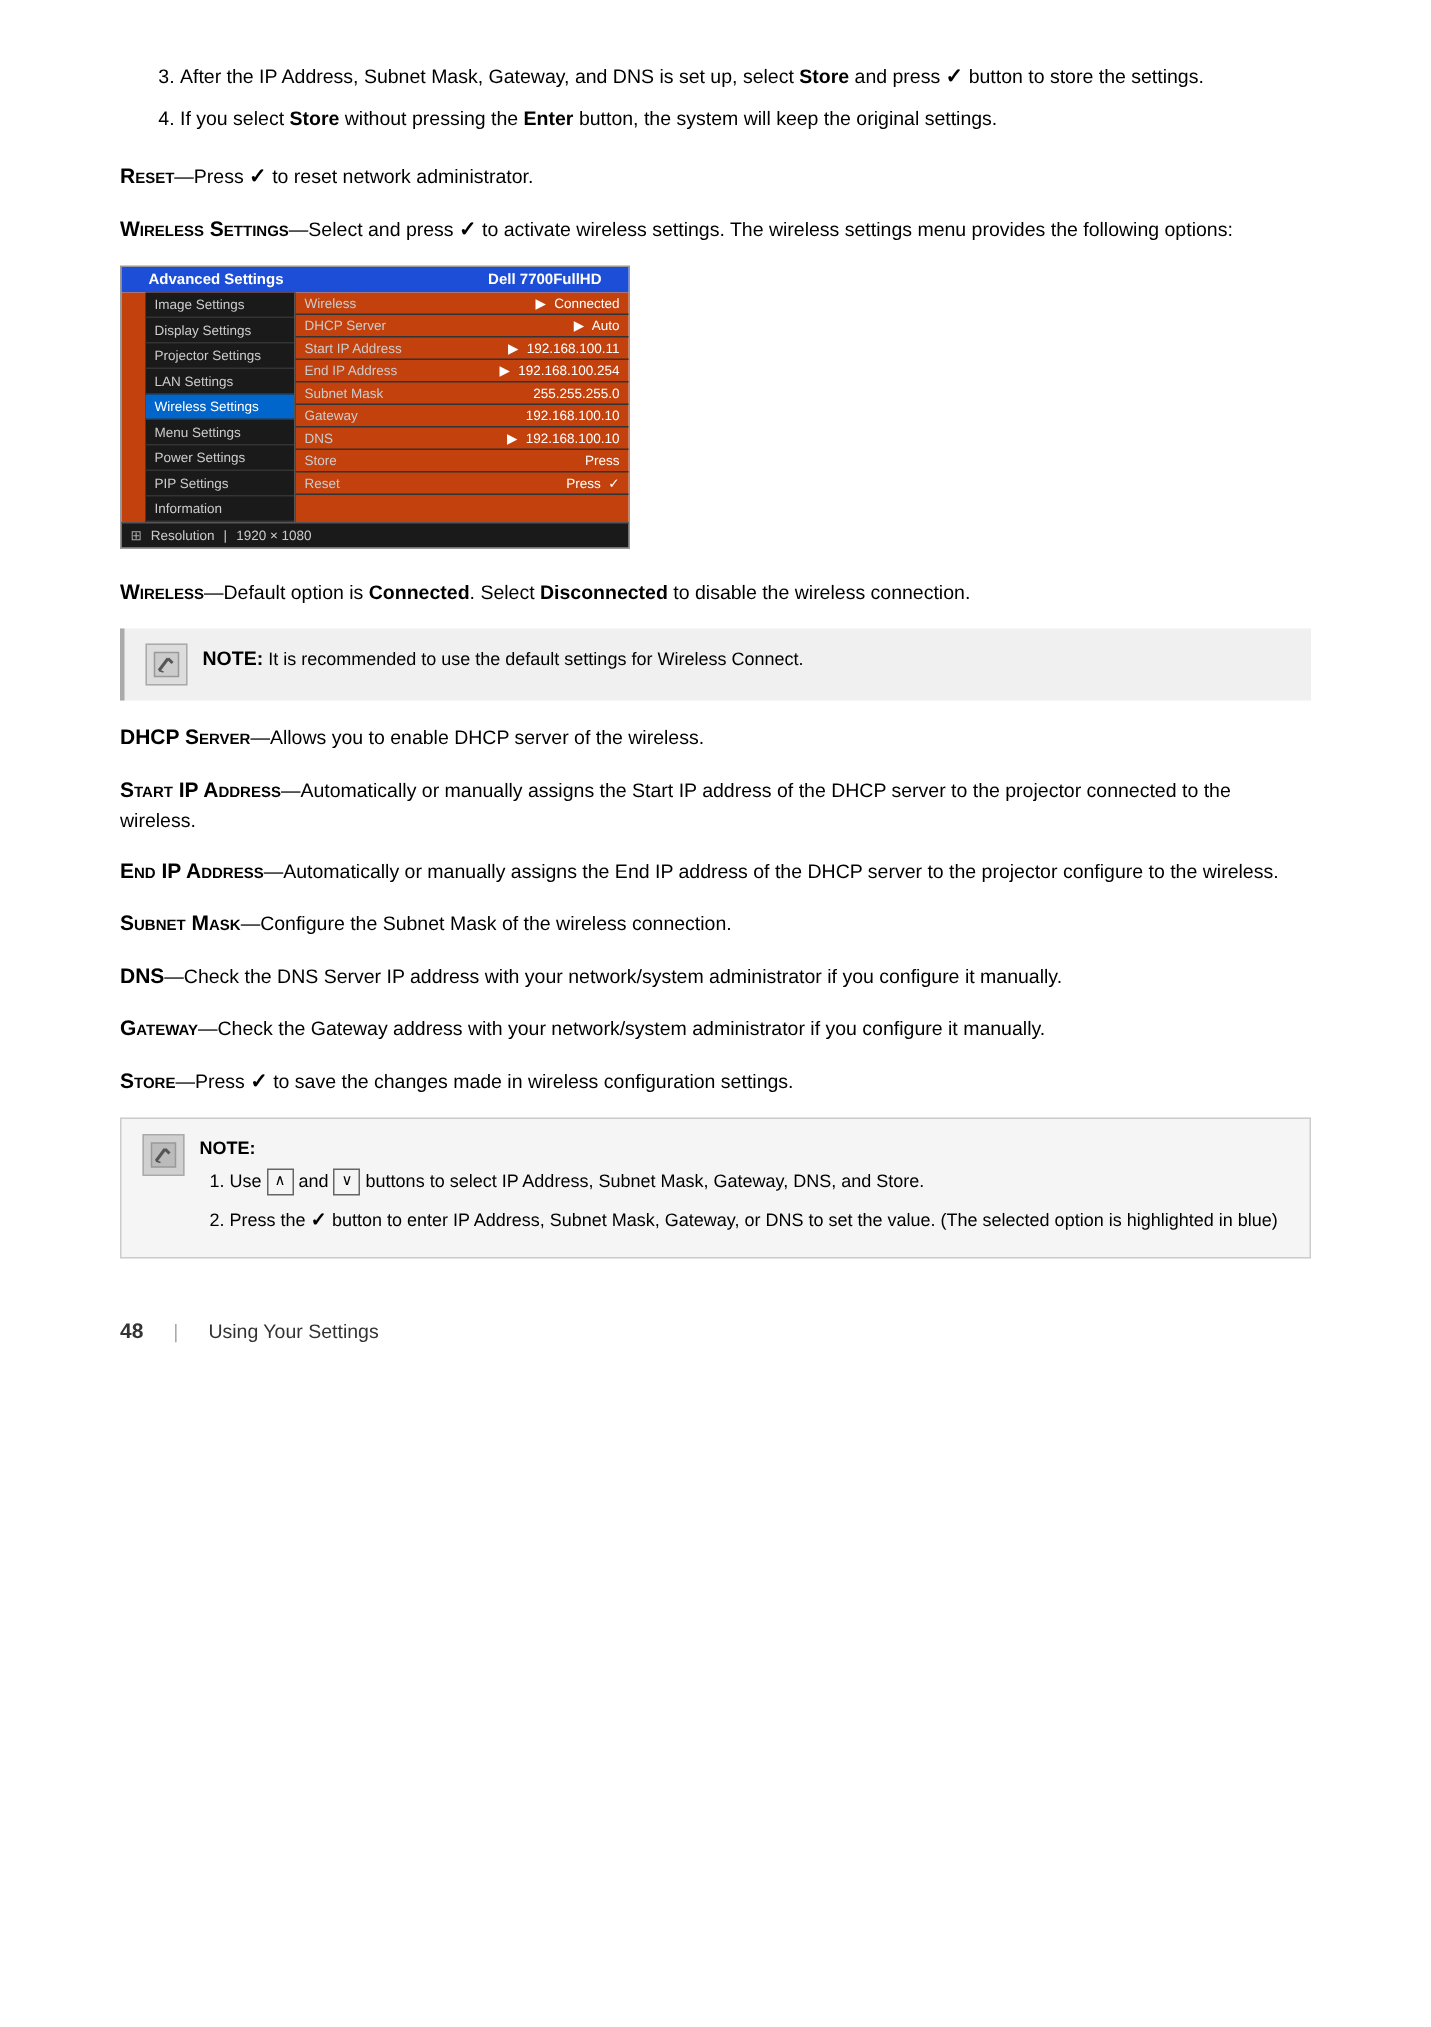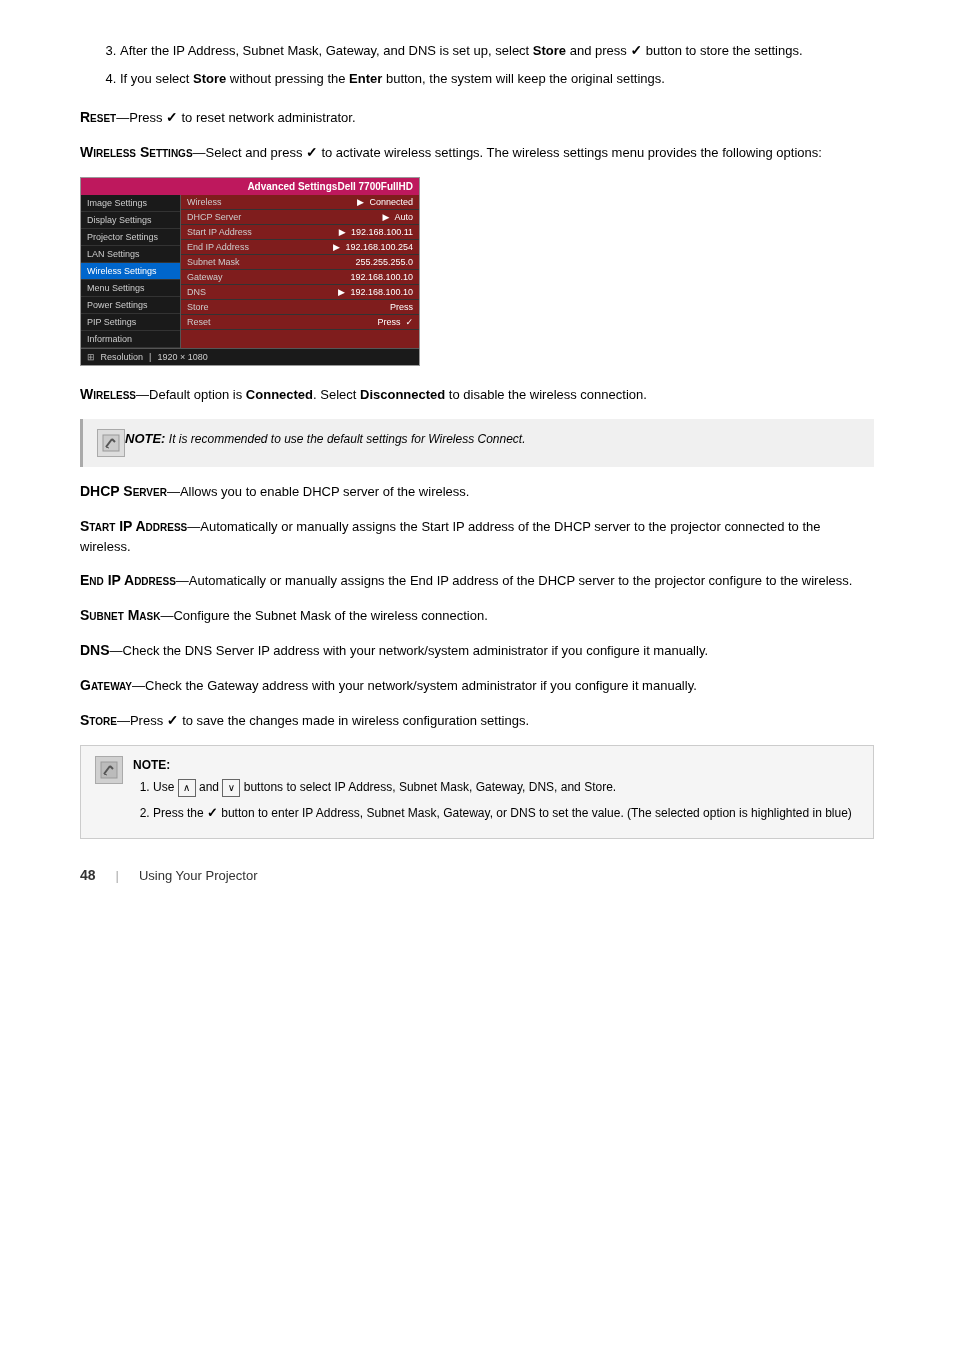--- a/index.html
+++ b/index.html
@@ -53,40 +53,41 @@
     
     .osd-table-wrapper {
       margin: 14px 0 18px 0;
       border: 1px solid #999;
       width: 340px;
       font-size: 10px;
     }
 
     .osd-header {
       display: flex;
-      background: #be185d;
-      color: #fff;
-      padding: 3px 6px;
+      background: #1d4ed8;
+      color: #fff;
+      padding: 3px 18px;
       font-size: 10px;
       font-weight: bold;
-      justify-content: flex-end;
+      justify-content: space-between;
     }
 
     .osd-header .osd-title-left {
       color: #fff;
     }
 
     .osd-header .osd-title-right {
       color: #fff;
     }
 
     .osd-body {
       display: flex;
-      background: #7f1d1d;
-      color: #fff;
+      background: #c2410c;
+      color: #fff;
+      padding-left: 16px;
     }
 
     .osd-sidebar {
       width: 100px;
       background: #1a1a1a;
       border-right: 1px solid #555;
     }
 
     .osd-sidebar-item {
       padding: 3px 6px;
@@ -144,21 +145,21 @@
       font-size: 9px;
     }
 
     .note-box {
       background: #f0f0f0;
       border-left: 3px solid #aaa;
       padding: 10px 14px;
       margin: 14px 0;
       display: flex;
       align-items: flex-start;
-      font-style: italic;
+      gap: 10px;
     }
 
     .note-box-icon {
       width: 28px;
       height: 28px;
       background: #ddd;
       border: 1px solid #aaa;
       display: flex;
       align-items: center;
       justify-content: center;
@@ -203,21 +204,21 @@
       font-size: 12px;
       line-height: 1.5;
     }
 
     .note-box2-content .note-bold {
       font-weight: bold;
       font-variant: small-caps;
     }
 
     .page-footer {
-      margin-top: 28px;
+      margin-top: 40px;
       display: flex;
       align-items: center;
       gap: 20px;
       font-size: 13px;
       color: #333;
     }
 
     .page-num {
       font-weight: bold;
       font-size: 14px;
@@ -417,16 +418,16 @@
         <li>
           <span>Press the </span><span class="small-check">✓</span><span> button to enter IP Address, Subnet Mask, Gateway, or DNS to set the value. (The selected option is highlighted in blue)</span>
         </li>
       </ol>
     </div>
   </div>
 
   <div class="page-footer">
     <span class="page-num">48</span>
     <span class="footer-divider">|</span>
-    <span>Using Your Projector</span>
+    <span>Using Your Settings</span>
   </div>
 
 </div>
 
 </body></html>

